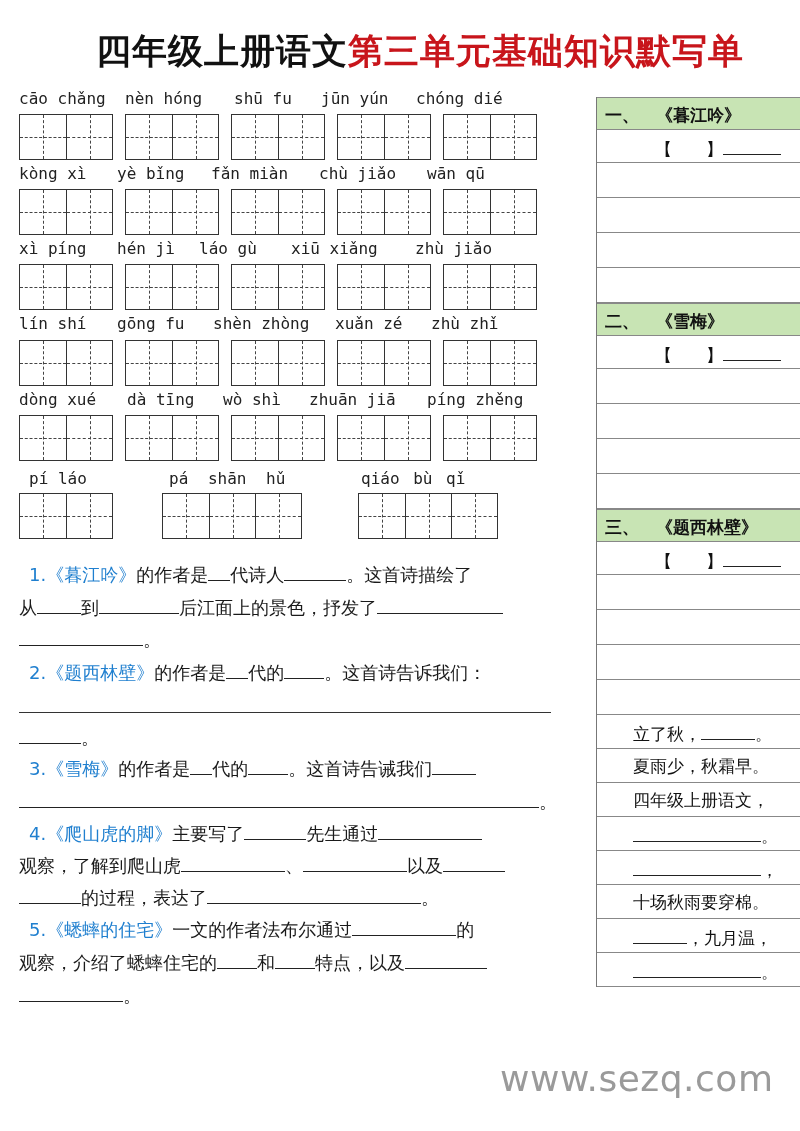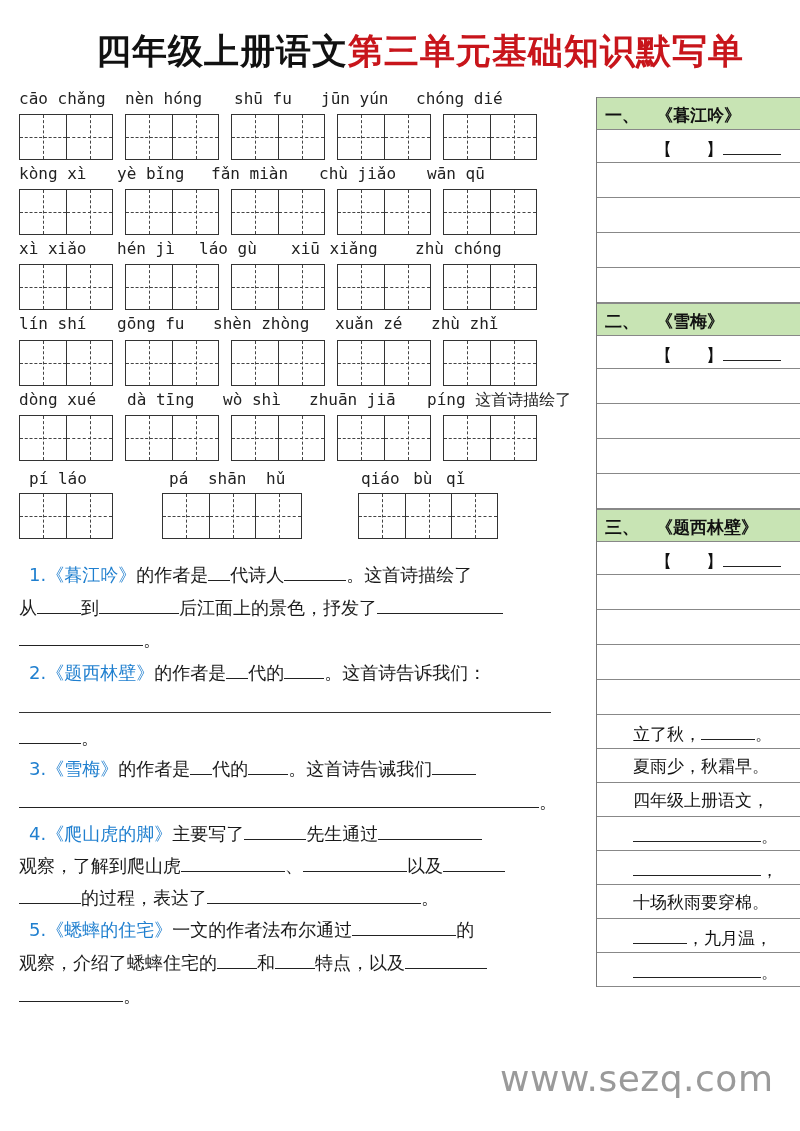--- a/index.html
+++ b/index.html
@@ -99,25 +99,25 @@
         <div class="cell"></div>
         <div class="cell"></div>
       </div>
     <div class="box" style="left:424px;width:94px">
         <div class="cell"></div>
         <div class="cell"></div>
       </div>
   </div>
 
   <div class="py-row" style="top:239px">
-    <span class="py-item" style="left:0">xì xiǎo</span>
+    <span class="py-item" style="left:0">xì píng</span>
     <span class="py-item" style="left:98px">hén jì</span>
     <span class="py-item" style="left:180px">láo gù</span>
     <span class="py-item" style="left:272px">xiū xiǎng</span>
-    <span class="py-item" style="left:396px">zhù chóng</span>
+    <span class="py-item" style="left:396px">zhù jiǎo</span>
   </div>
   <div class="grid-row" style="top:264px">
     <div class="box" style="left:0;width:94px">
         <div class="cell"></div>
         <div class="cell"></div>
       </div>
     <div class="box" style="left:106px;width:94px">
         <div class="cell"></div>
         <div class="cell"></div>
       </div>
@@ -163,21 +163,21 @@
         <div class="cell"></div>
         <div class="cell"></div>
       </div>
   </div>
 
   <div class="py-row" style="top:390px">
     <span class="py-item" style="left:0">dòng xué</span>
     <span class="py-item" style="left:108px">dà tīng</span>
     <span class="py-item" style="left:204px">wò shì</span>
     <span class="py-item" style="left:290px">zhuān jiā</span>
-    <span class="py-item" style="left:408px">píng 这首诗描绘了</span>
+    <span class="py-item" style="left:408px">píng zhěng</span>
   </div>
   <div class="grid-row" style="top:415px">
     <div class="box" style="left:0;width:94px">
         <div class="cell"></div>
         <div class="cell"></div>
       </div>
     <div class="box" style="left:106px;width:94px">
         <div class="cell"></div>
         <div class="cell"></div>
       </div>

